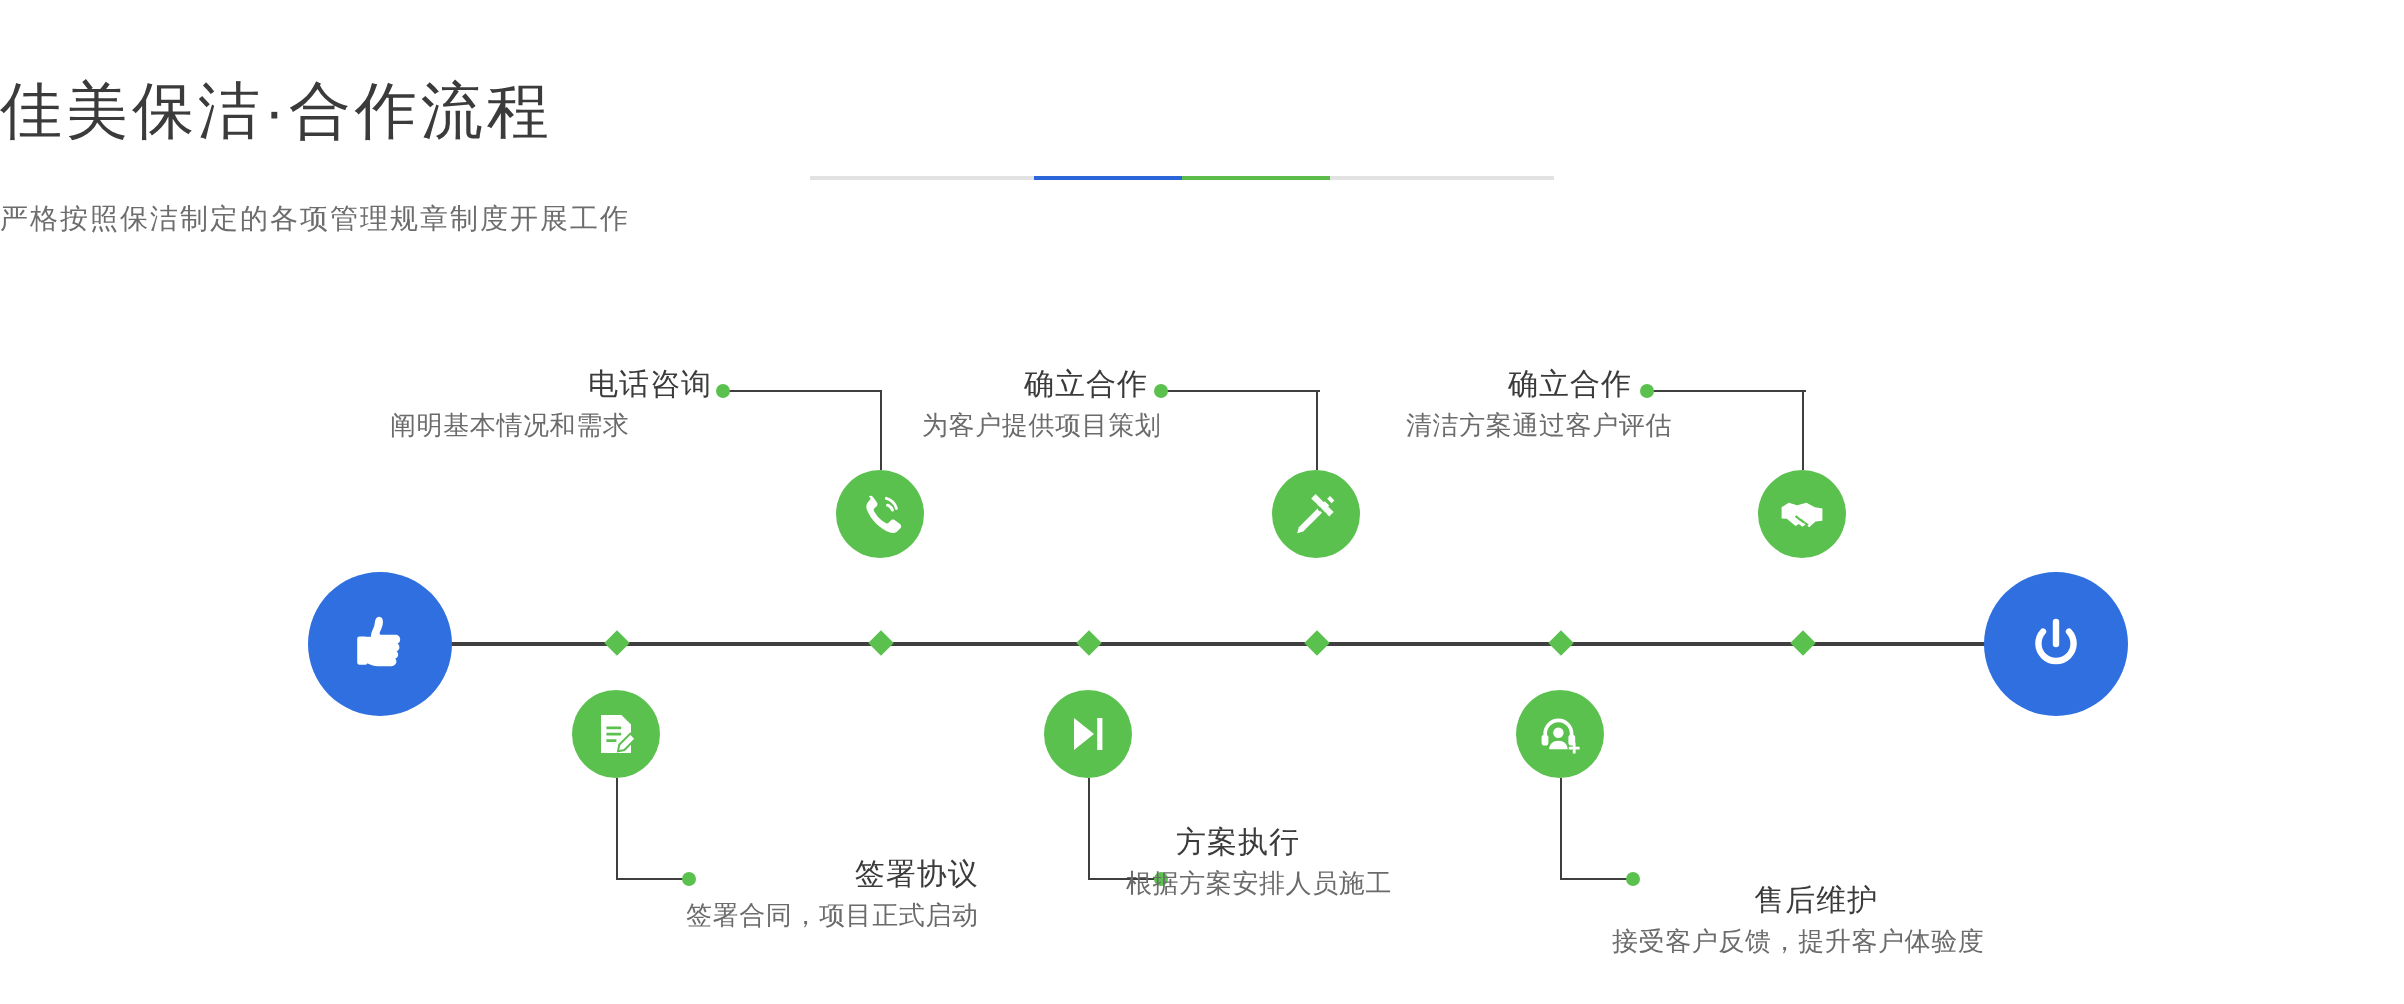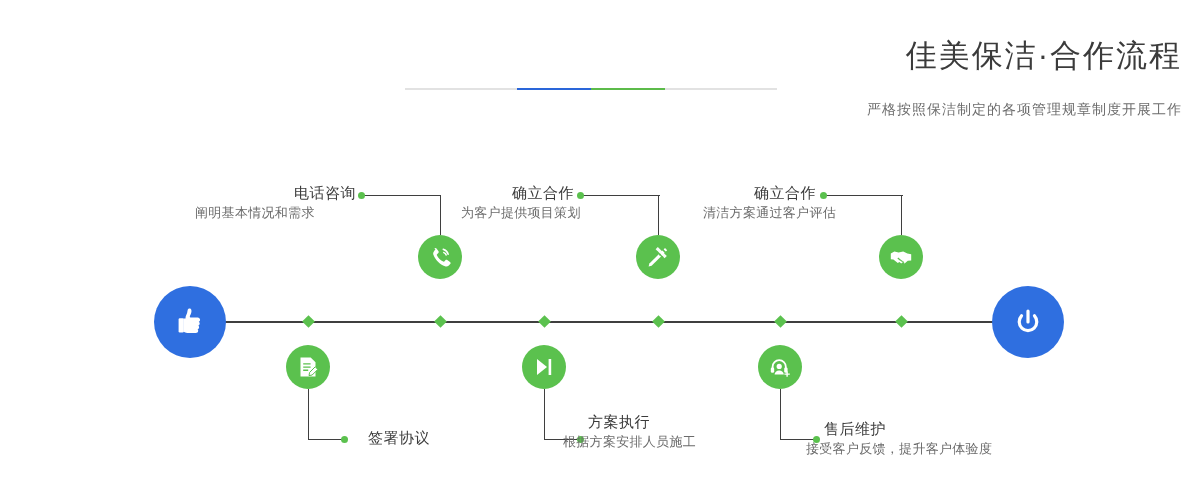--- a/index.html
+++ b/index.html
@@ -14,21 +14,21 @@
     overflow: hidden;
     position: relative;
   }
 
   
   .header {
     position: absolute;
     top: 34px;
     left: 0;
     width: 1182px;
-    text-align: right;
+    text-align: left;
   }
   .title {
     font-size: 31px;
     color: #3b3b3b;
     letter-spacing: 2px;
     font-weight: normal;
     line-height: 44px;
     margin: 0;
   }
   .divider {
@@ -206,20 +206,21 @@
         <path fill="#ffffff" stroke="#5bc14e" stroke-width="1" d="M13.6 17.4l5.6-5.6 2.6 2.6-5.6 5.6-3.2.6z"></path>
       </svg>
     </span>
   </div>
   <div class="diamond" style="left:304px; top:167px;"></div>
   <div class="connector conn-v" style="left:308px; top:239px; height:50px;"></div>
   <div class="connector conn-h" style="left:308px; top:289px; width:36px;"></div>
   <div class="dot" style="left:341px; top:286px;"></div>
   <div class="label below" style="left:368px; top:278px; text-align:right;">
     <div class="lab-title">签署协议</div>
+    <div class="lab-desc" style="margin-left:-25px;">签署合同，项目正式启动</div>
   </div>
 
   <div class="node" style="left:636px; top:85px;">
     <span>
       <svg width="24" height="24" viewBox="0 0 24 24">
         <path fill="#ffffff" d="M3.4 18.6l9.4-9.4 2.2 2.2-9.4 9.4-3 .8z"></path>
         <path fill="#ffffff" d="M14.2 7.8l2.2-2.2 2.2 2.2-2.2 2.2z"></path>
         <path fill="#ffffff" d="M17.6 4.4l1.4-1.4 2.2 2.2-1.4 1.4z"></path>
         <path fill="#ffffff" d="M9.6 4.2l2.2-2.2 9 9-2.2 2.2z" opacity="0.95" transform="rotate(0)"></path>
         <path fill="#5bc14e" d="M11.6 6.2l1 1-1.2 1.2-1-1zM14 8.6l1 1-1.2 1.2-1-1zM16.4 11l1 1-1.2 1.2-1-1z"></path>
@@ -278,18 +279,18 @@
         <circle fill="#ffffff" cx="11.2" cy="11.4" r="2.6"></circle>
         <path fill="#ffffff" d="M6.6 19.6c0-2.6 2-4.2 4.6-4.2s4.6 1.6 4.6 4.2z"></path>
         <path fill="#ffffff" d="M18.4 16.4h1.4v2h2v1.4h-2v2h-1.4v-2h-2v-1.4h2z"></path>
       </svg>
     </span>
   </div>
   <div class="diamond" style="left:776px; top:167px;"></div>
   <div class="connector conn-v" style="left:780px; top:239px; height:50px;"></div>
   <div class="connector conn-h" style="left:780px; top:289px; width:36px;"></div>
   <div class="dot" style="left:813px; top:286px;"></div>
-  <div class="label below" style="left:824px; top:269px; text-align:left;">
+  <div class="label below" style="left:824px; top:291px; text-align:center;">
     <div class="lab-title">售后维护</div>
     <div class="lab-desc" style="margin-left:-18px;">接受客户反馈，提升客户体验度</div>
   </div>
 
 </div>
 
 </body></html>

